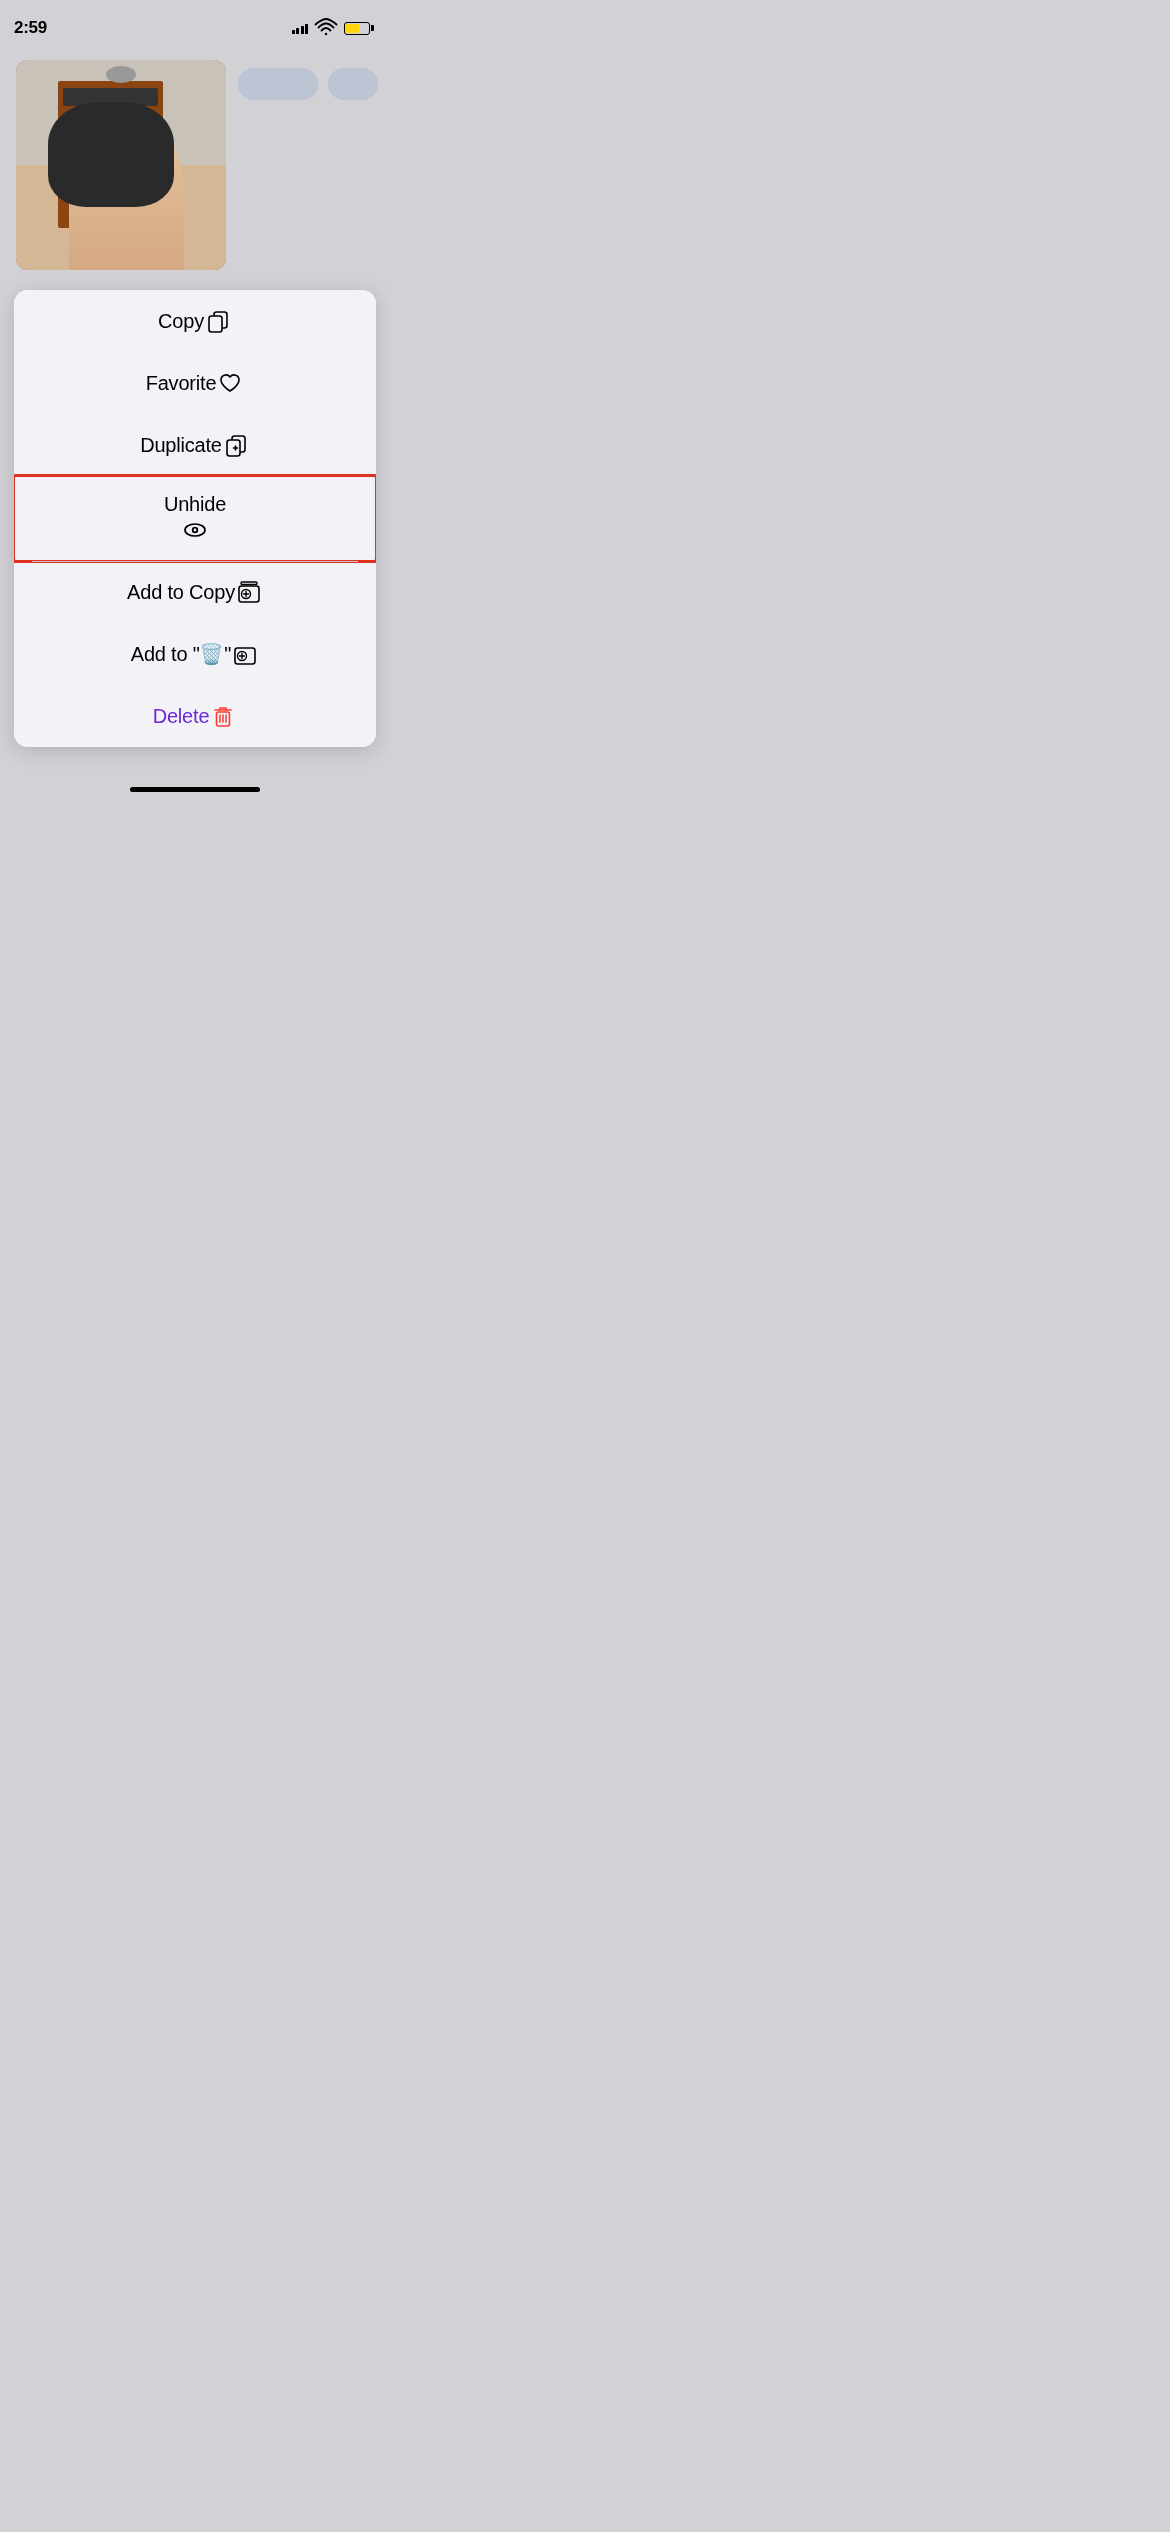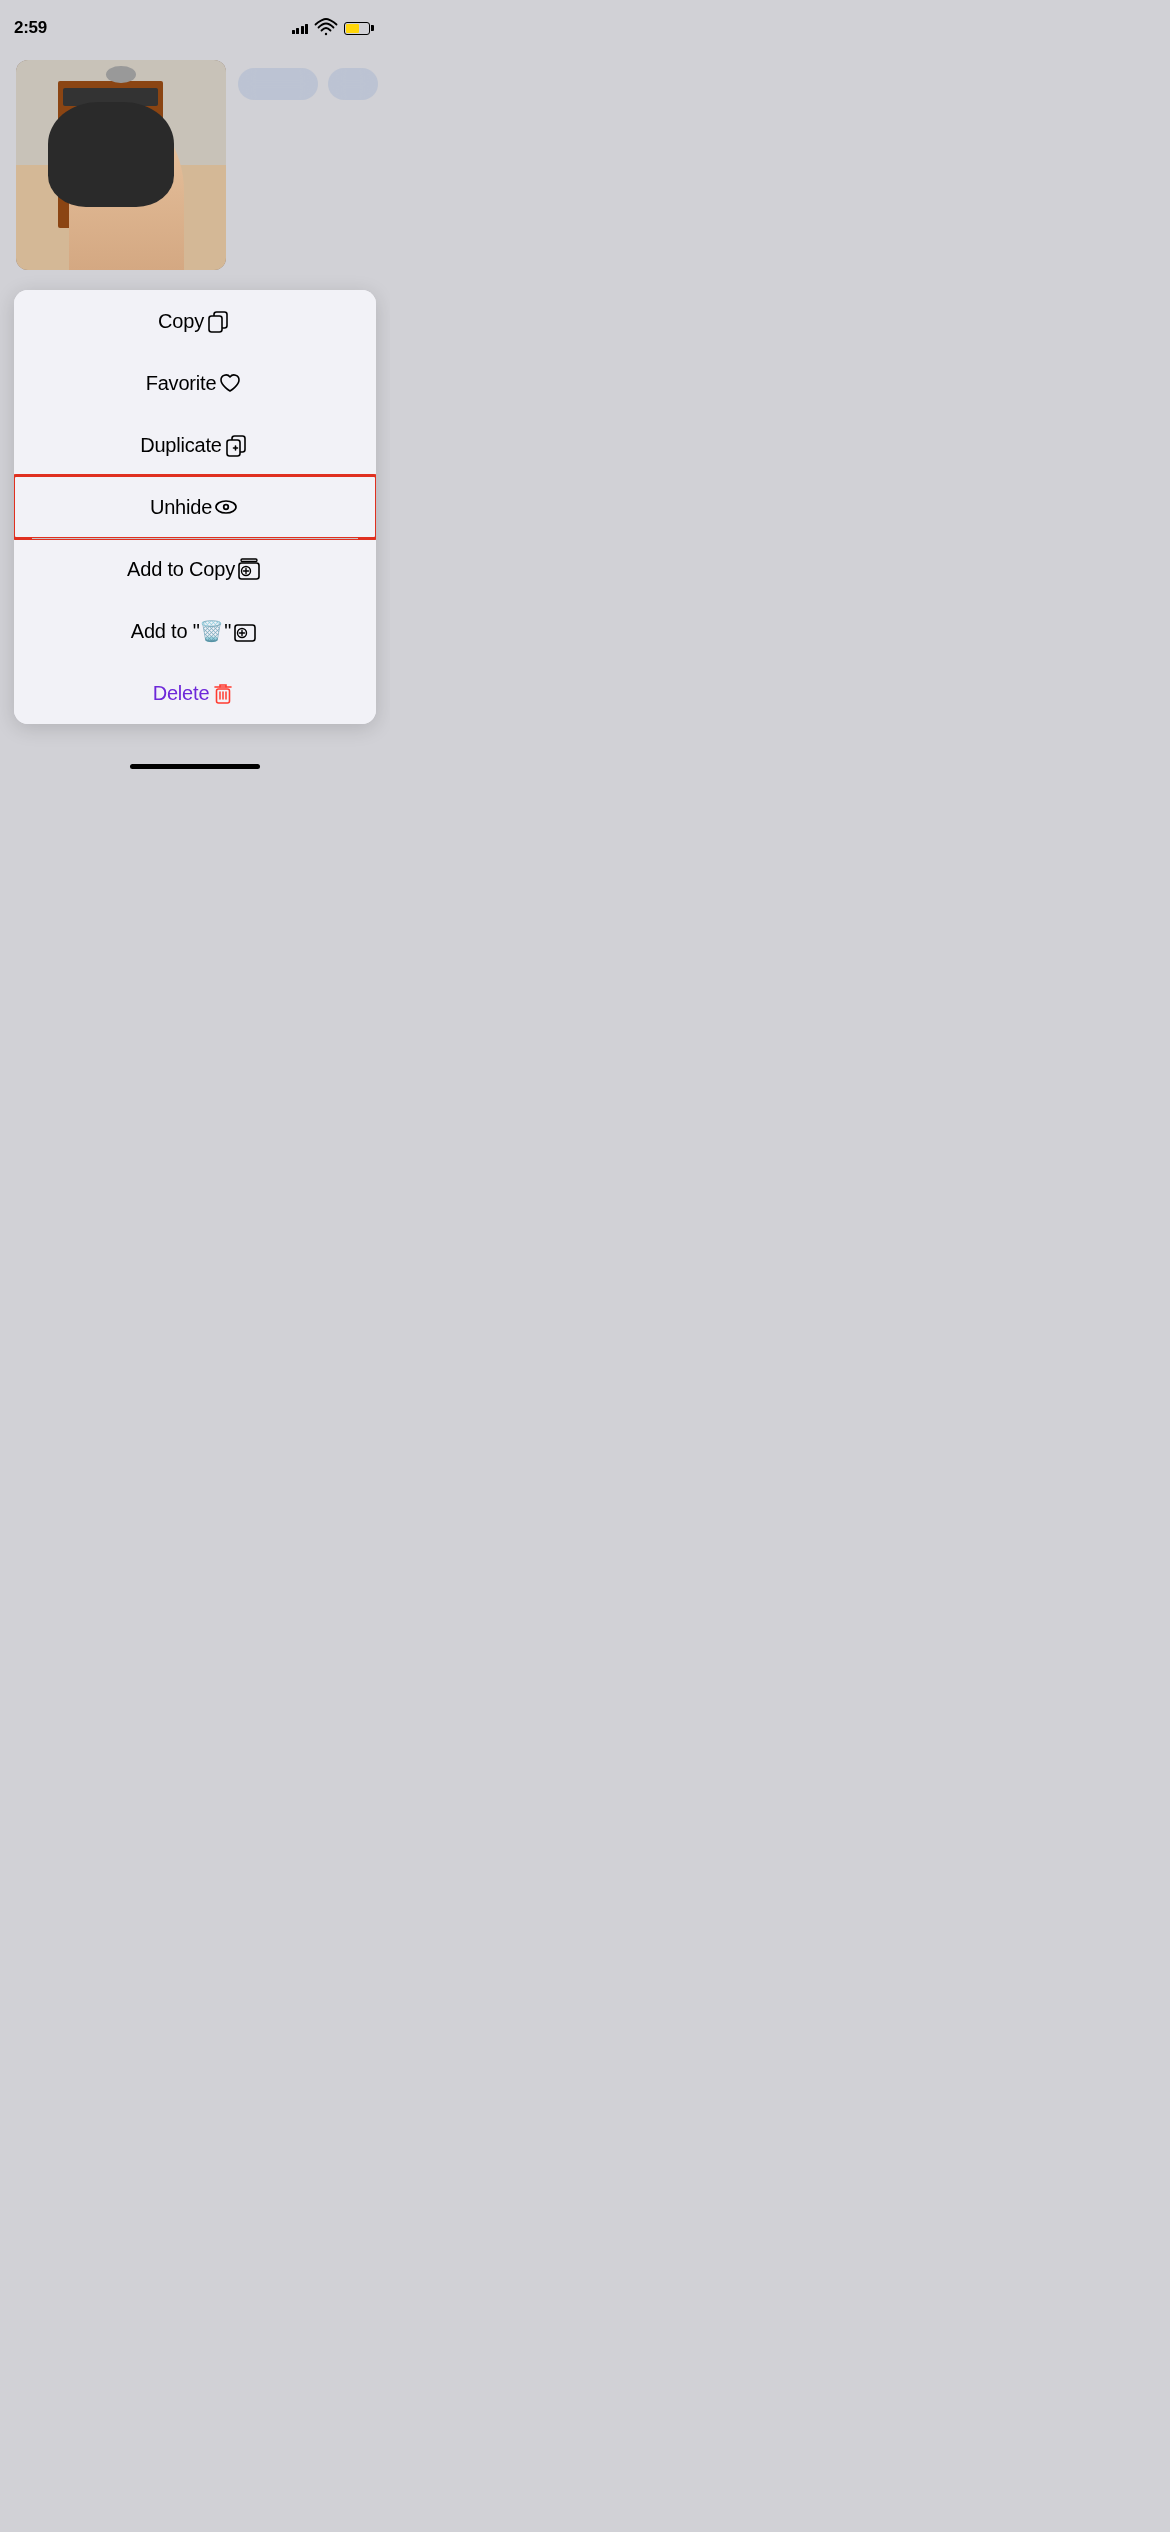--- a/index.html
+++ b/index.html
@@ -244,20 +244,21 @@
       color: #ff3b30;
     }
 
     
     .menu-item.unhide-item {
       outline: 3px solid #e03020;
       outline-offset: -1px;
       border-radius: 2px;
       z-index: 10;
       background: #f2f2f7;
+      flex-direction: column;
     }
 
     
     .home-indicator {
       display: flex;
       justify-content: center;
       padding: 16px 0 8px 0;
       margin-top: 24px;
     }
 

